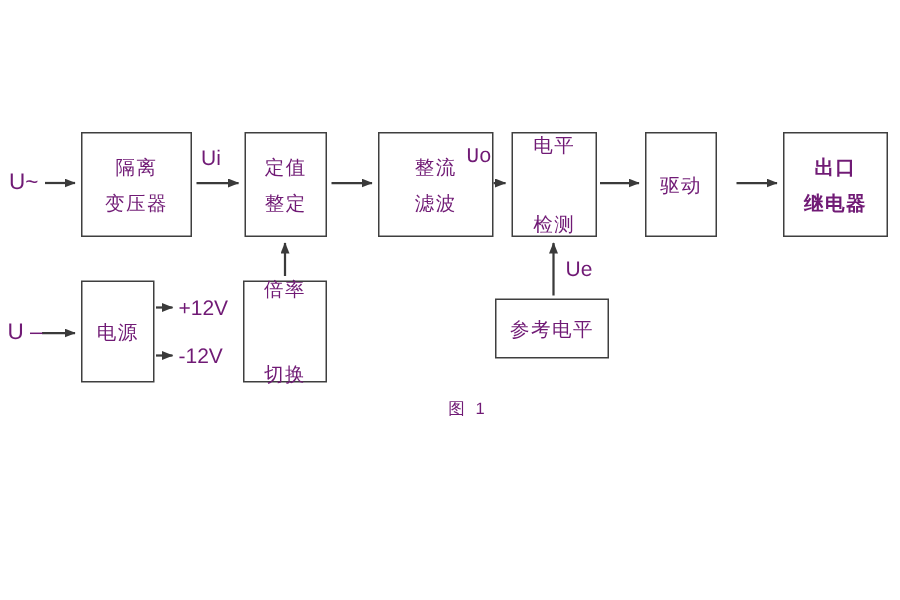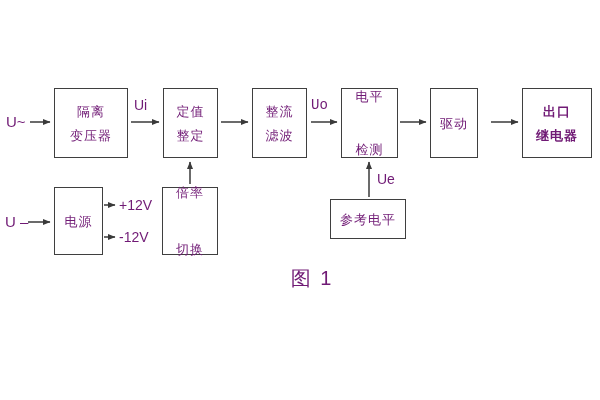--- a/index.html
+++ b/index.html
@@ -35,21 +35,21 @@
     line-height: 1;
     white-space: nowrap;
   }
   .input-label { font-size: 15px; }
   .caption {
     position: absolute;
     left: 282px;
     top: 265px;
     width: 60px;
     text-align: center;
-    font-size: 20px;
+    font-size: 11px;
     letter-spacing: 2px;
   }
 </style>
 </head>
 <body>
 
 <div id="stage">
 
   <svg id="connectors" width="600" height="400" viewBox="0 0 600 400">
     <defs>
@@ -73,21 +73,21 @@
   <div class="block" style="left:54px; top:88px; width:74px; height:70px;">
     <span>隔离</span>
     <span>变压器</span>
   </div>
 
   <div class="block" style="left:163px; top:88px; width:55px; height:70px;text-align:center;">
     <span>定值</span>
     <span>整定</span>
   </div>
 
-  <div class="block" style="left:252px; top:88px; width:55px; height:70px;">
+  <div class="block" style="left:252px; top:88px; width:77px; height:70px;">
     <span>整流</span>
     <span>滤波</span>
   </div>
 
   <div class="block" style="left:341px; top:88px; width:57px; height:70px;gap:40px;">
     <span>电平</span>
     <span>检测</span>
   </div>
 
   <div class="block" style="left:430px; top:88px; width:48px; height:70px;">

